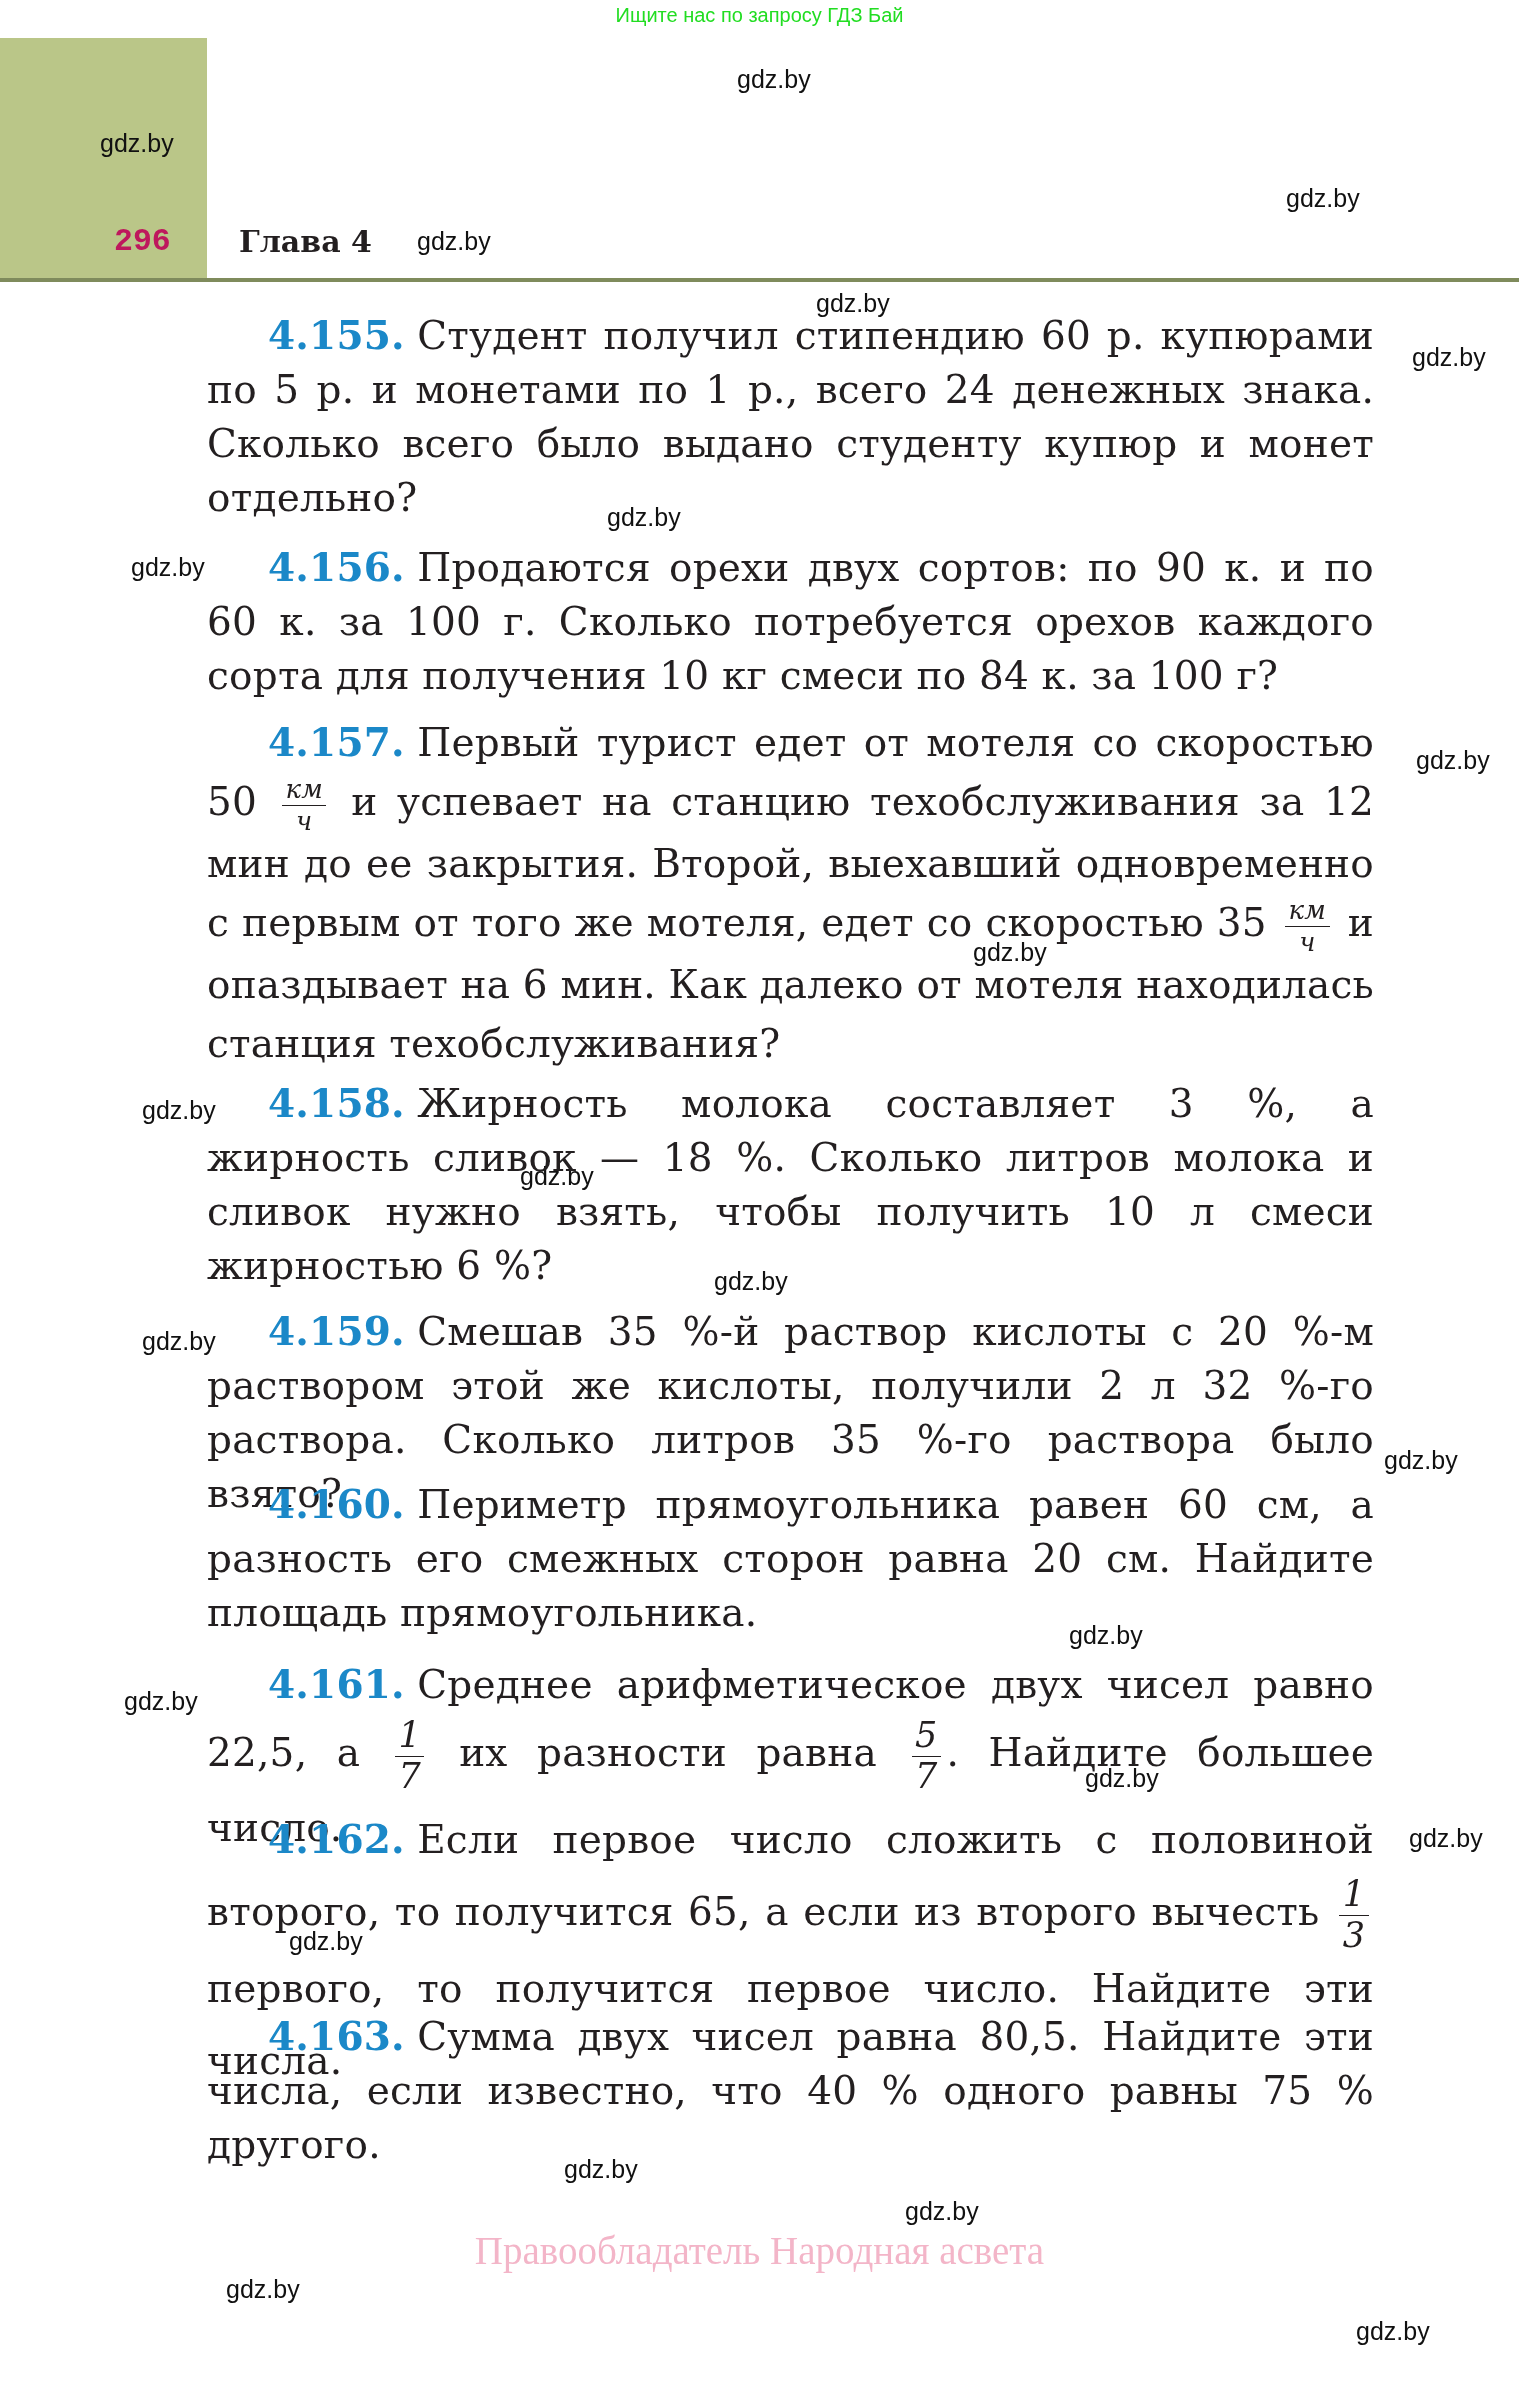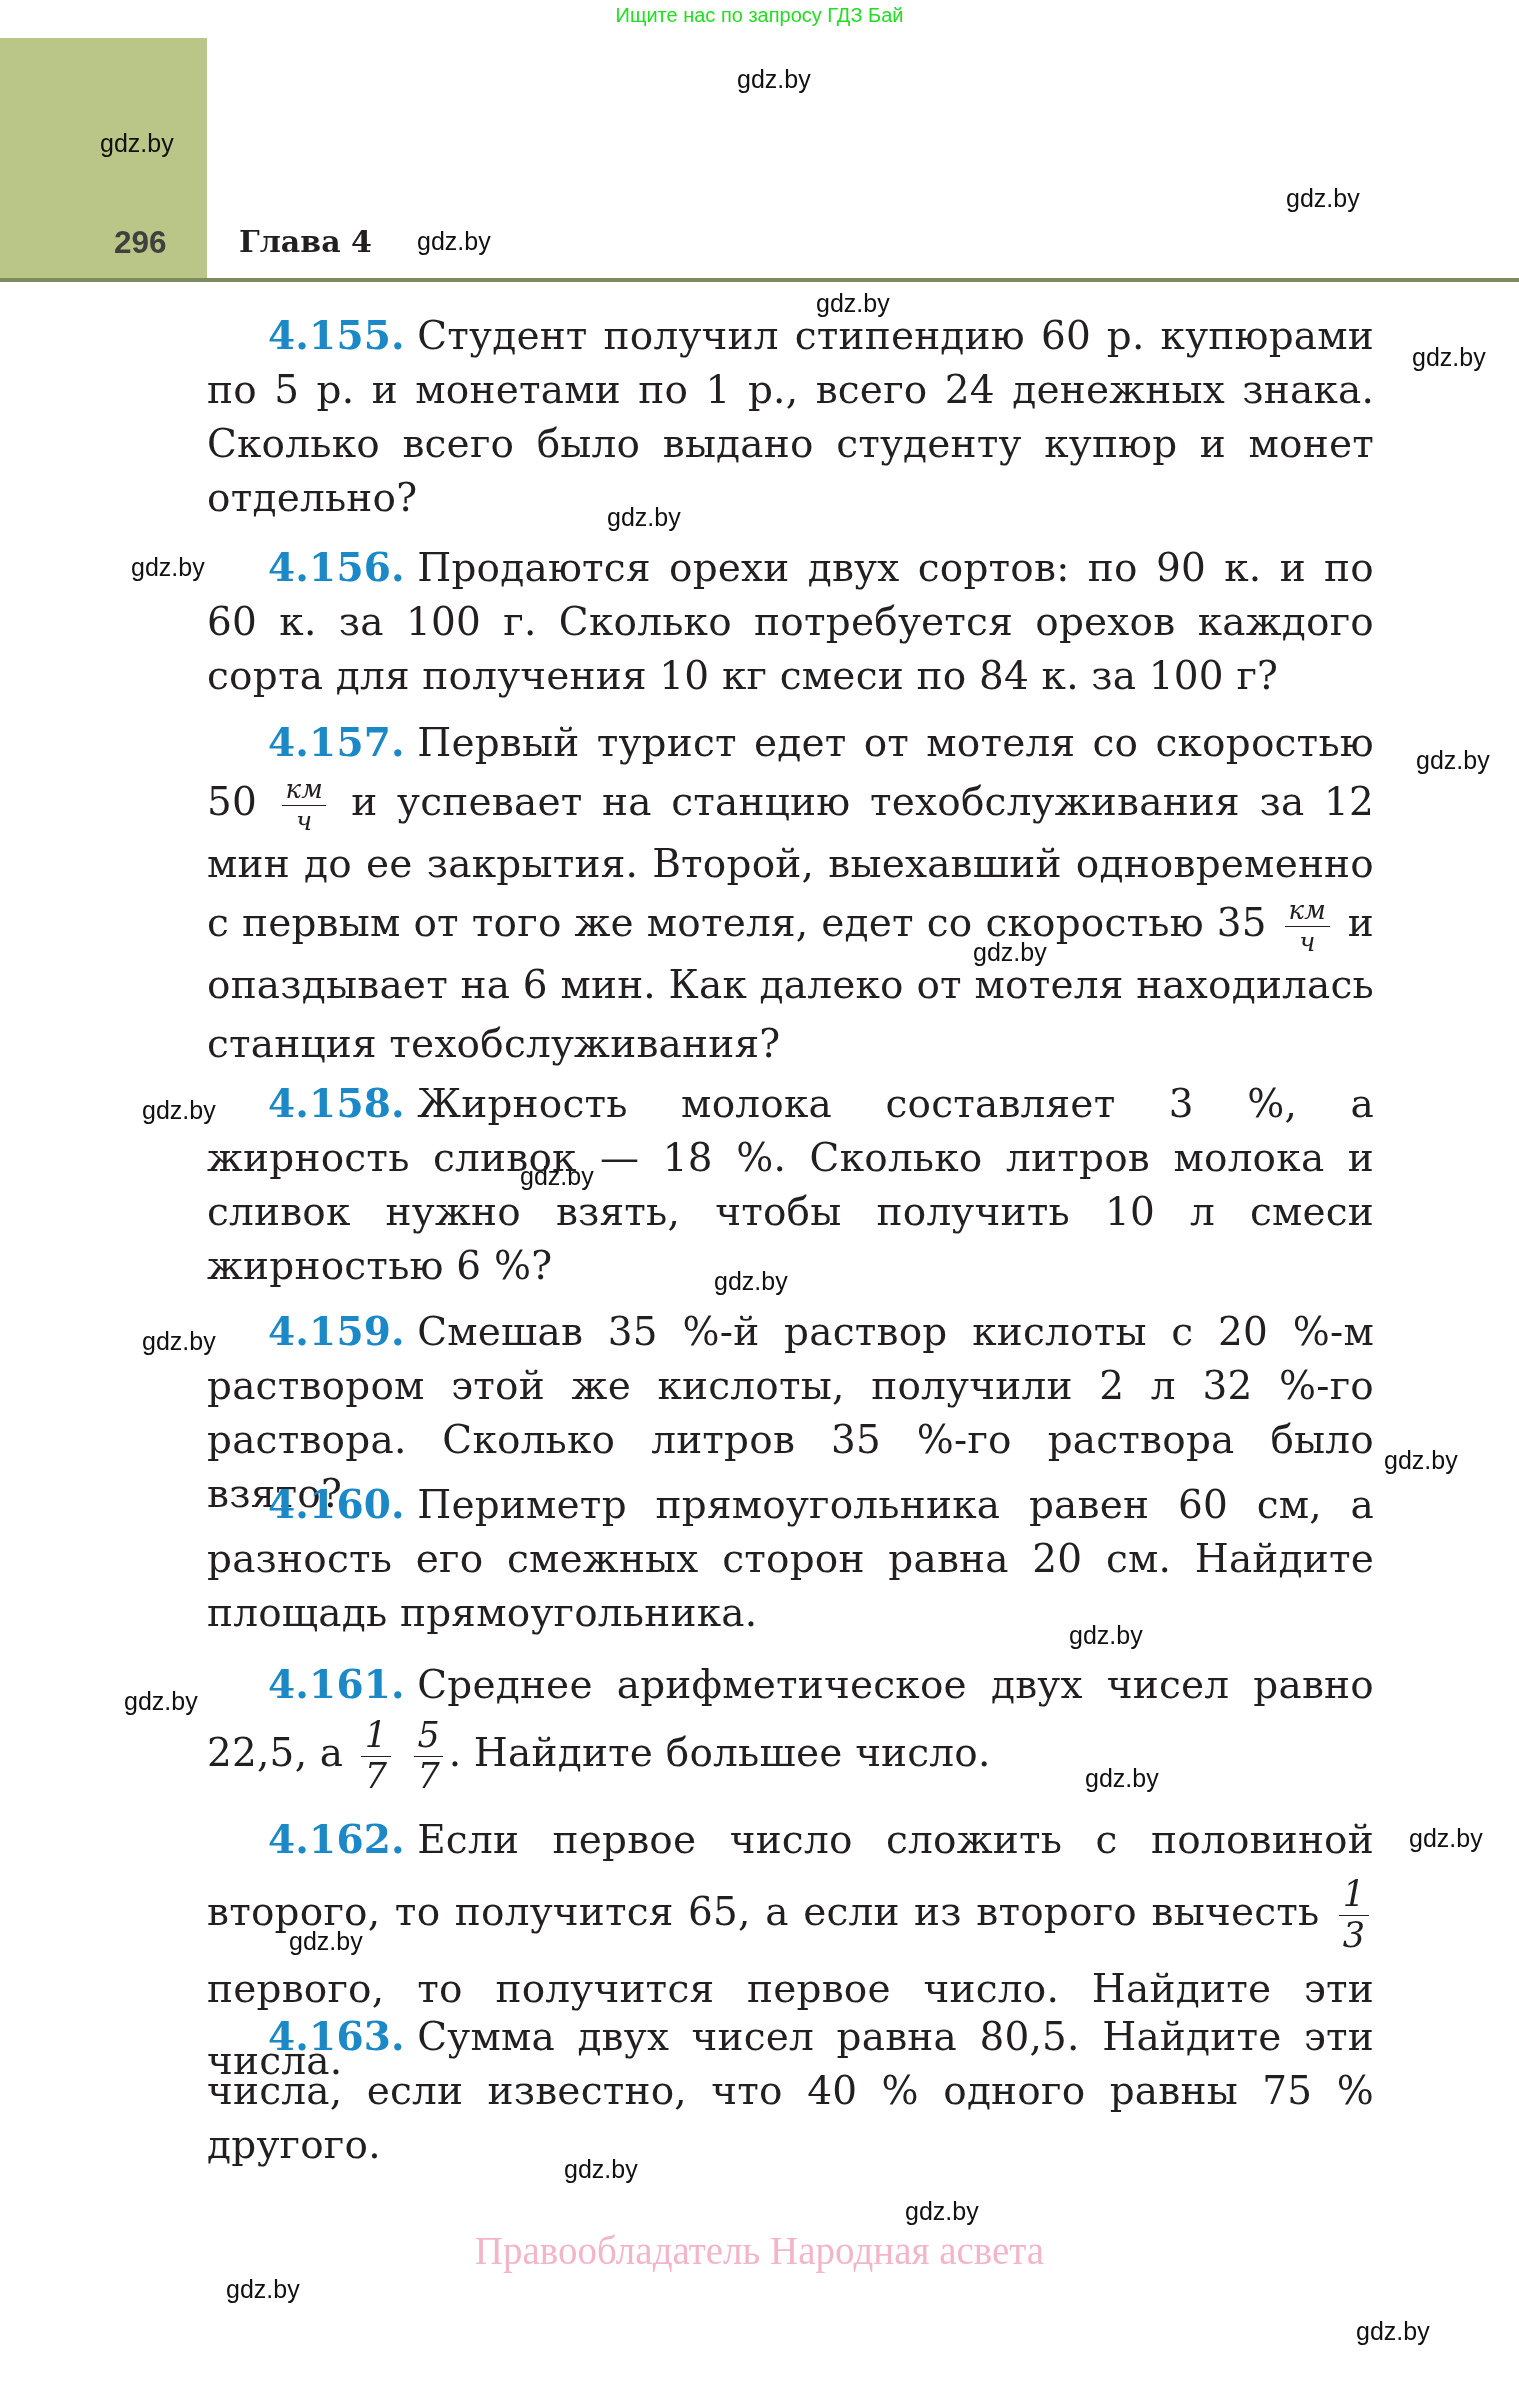--- a/index.html
+++ b/index.html
@@ -3,22 +3,22 @@
 <meta charset="utf-8">
 <style>
   html, body { margin:0; padding:0; background:#ffffff; }
   body { width:1519px; height:2401px; position:relative; overflow:hidden;
          font-family:"DejaVu Serif", "Liberation Serif", serif; color:#231f20; }
   .abs { position:absolute; }
   .top-banner { left:0; width:1519px; top:3.5px; text-align:center;
                 font-family:"Liberation Sans", sans-serif; font-size:20px; color:#22dd22; }
   .band { left:0; top:38px; width:207px; height:241px; background:#bac688; }
   .rule { left:0; top:278px; width:1519px; height:4.4px; background:#7f8b5c; }
-  .page-num { left:114px; top:224px; font-family:Liberation Sans, sans-serif; font-weight:bold;
-              font-size:31.5px; color:#404040; }
+  .page-num { left:114px; top:224px; font-family:Liberation Mono, monospace; font-weight:bold;
+              font-size:31.5px; color:#be185d; }
   .chapter { left:239px; top:224px; font-family:"DejaVu Serif", serif; font-weight:bold; font-size:30px; color:#231f20; }
   .wm { font-family:"Liberation Sans", sans-serif; font-size:25px; color:#111111; white-space:nowrap; }
   .problem { position:absolute; left:207px; width:1167px; font-size:39px; line-height:54px;
              text-align:justify; letter-spacing:0.2px; }
   .problem .num { color:#1b88c8; font-weight:bold; margin-left:61px; margin-right:12.3px; }
   .frac { display:inline-block; vertical-align:middle; text-align:center; line-height:1; margin:0 5.3px; }
   .frac .n, .frac .d { display:block; padding:0 3.5px;font-style:italic; }
   .frac .n { border-bottom:1.8px solid #231f20; padding-bottom:2.6px; }
   .frac .d { padding-top:2.6px; }
   .frac.small { font-size:26px; }
@@ -87,20 +87,21 @@
   <span class="num">4.159.</span><span>Смешав 35 %-й раствор кислоты с 20 %-м раствором этой же кислоты, получили 2 л 32 %-го раствора. Сколько литров 35 %-го раствора было взято?</span>
 </div>
 
 <div class="problem" style="top:1477px">
   <span class="num">4.160.</span><span>Периметр прямоугольника равен 60 см, а разность его смежных сторон равна 20 см. Найдите площадь прямоугольника.</span>
 </div>
 
 <div class="problem" style="top:1651px;line-height:67px">
   <span class="num">4.161.</span><span>Среднее арифметическое двух чисел равно 22,5, а</span>
   <span class="frac mid"><span class="n">1</span><span class="d">7</span></span>
+  <span>их разности равна</span>
   <span class="frac mid"><span class="n">5</span><span class="d">7</span></span><span>. Найдите большее число.</span>
 </div>
 
 <div class="problem" style="top:1803px;line-height:72px">
   <span class="num">4.162.</span><span>Если первое число сложить с половиной второго, то получится 65, а если из второго вычесть</span>
   <span class="frac mid"><span class="n">1</span><span class="d">3</span></span>
   <span>первого, то получится первое число. Найдите эти числа.</span>
 </div>
 
 <div class="problem" style="top:2009px">

